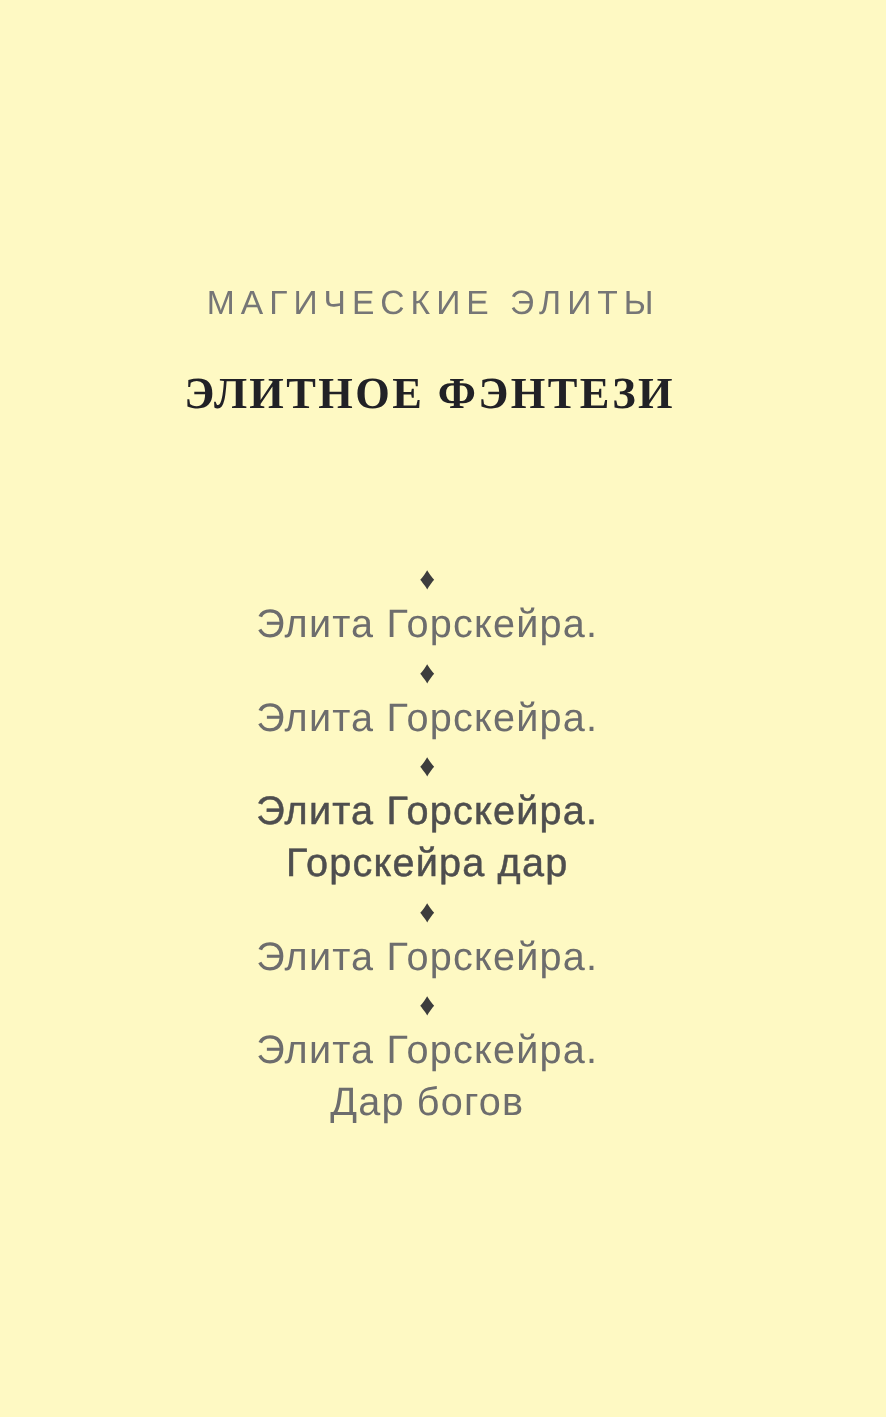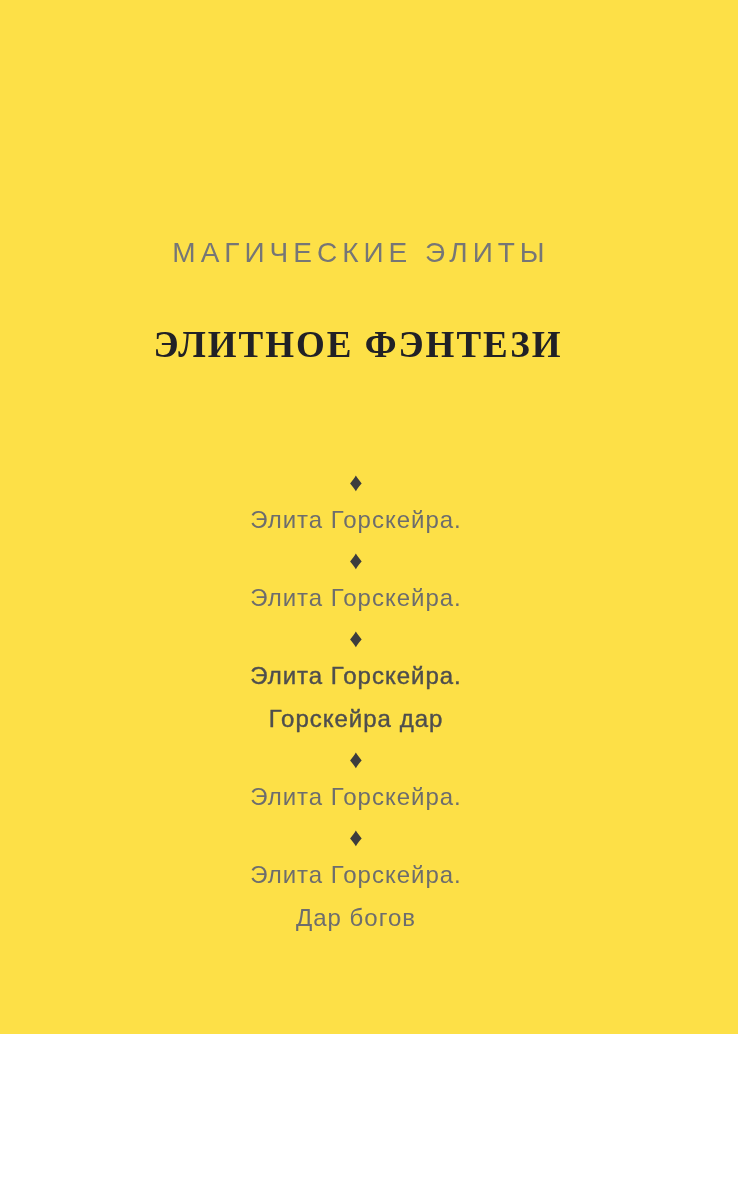--- a/index.html
+++ b/index.html
@@ -3,22 +3,22 @@
 <meta charset="utf-8">
 <style>
   html, body { margin: 0; padding: 0; }
   body {
     width: 738px; height: 1181px;
     background: #ffffff;
     font-family: "Liberation Sans", sans-serif;
   }
   .page {
     position: relative;
-    width: 738px; height: 1034px;
-    background: #fde047;
+    width: 738px; height: 1181px;
+    background: #fef9c3;
     overflow: hidden;
   }
   
   .band {
     position: absolute;
     left: 0; width: 712px;
     text-align: center;
   }
   .series-header {
     top: 236px;
@@ -31,30 +31,30 @@
   }
   .book-series-title {
     font-family: "Liberation Serif", serif;
     font-weight: 700;
     font-size: 37px;
     line-height: 37px;
     letter-spacing: 2px;
     padding-left: 2px;
     color: #212126;
   }
-  .title-line1 { top: 326px; }
+  .title-line1 { top: 310px; }
   .title-line2 { top: 369px; }
   .books-list { top: 466px; }
   .diamond {
     font-size: 26px;
     line-height: 32px;
     color: #3d3d3d;
   }
   .book-line {
-    font-size: 24px;
+    font-size: 33px;
     line-height: 43px;
     letter-spacing: 1px;
     color: #6d6d6d;
   }
   .book-entry { margin-bottom: 3px; }
   .book-entry.highlight .book-line {
     color: #4e4e4e;
     -webkit-text-stroke: 0.4px #4e4e4e;
   }
 </style>

